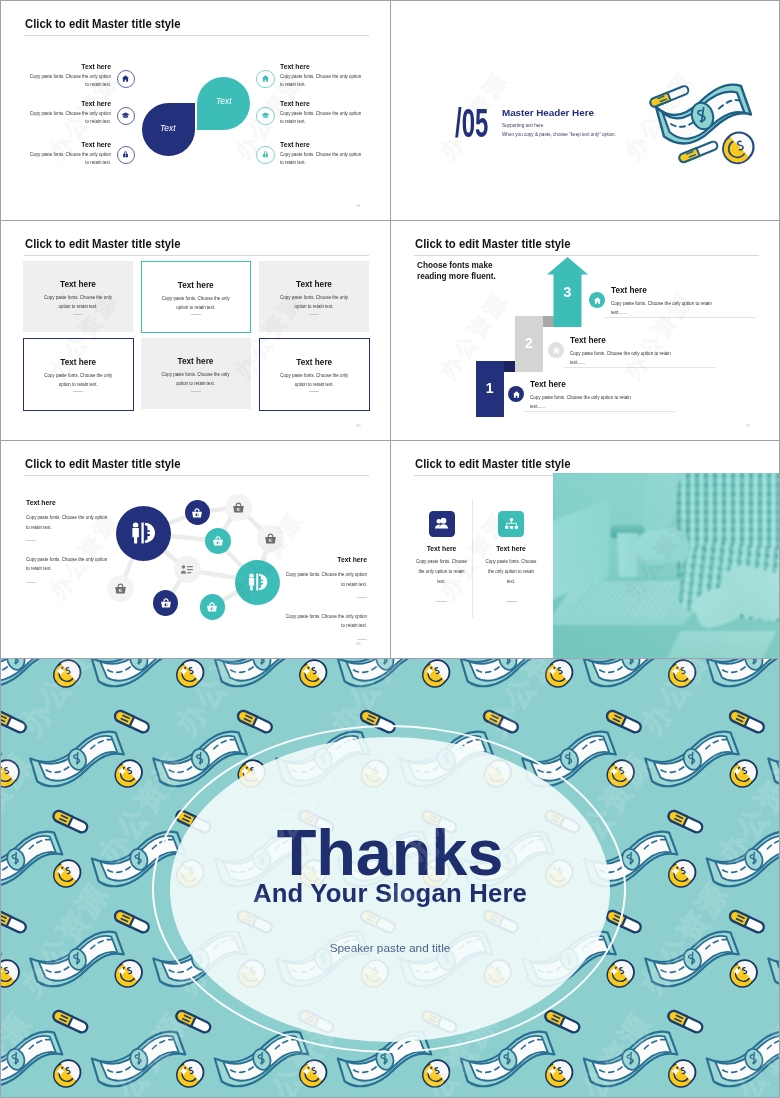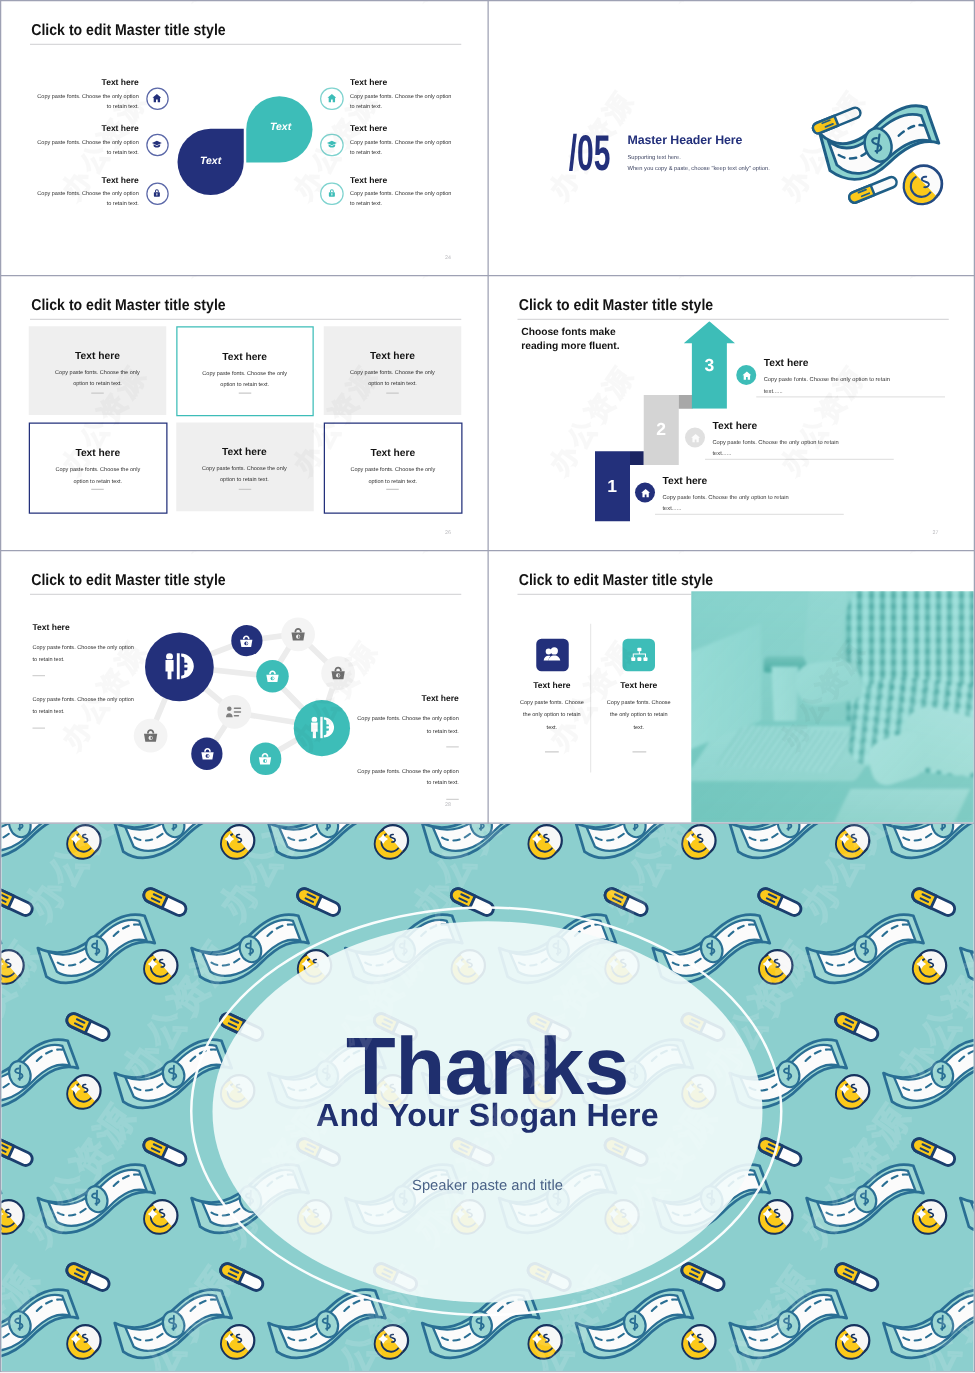--- a/index.html
+++ b/index.html
@@ -36,21 +36,21 @@
 
 
 .s1L{position:absolute;left:28px;width:82px;text-align:right;}
 .s1R{position:absolute;left:279px;width:84px;text-align:left;}
 .h1t{font-size:6.8px;font-weight:bold;color:#141414;line-height:8px;}
 .b1t{font-size:4.45px;color:#333;line-height:7.4px;margin-top:2.2px;}
 .cir{position:absolute;width:18.5px;height:18.5px;border-radius:50%;display:flex;align-items:center;justify-content:center;}
 .cir.nv{border:.8px solid #5b68a8;}
 .cir.tl{border:.8px solid #7fd3cf;}
 .tdrop{position:absolute;}
-.shplbl{position:absolute;font-size:8.4px;line-height:9px;font-style:italic;font-weight:bold;color:#fff;}
+.shplbl{position:absolute;font-size:8.4px;line-height:9px;font-style:italic;font-weight:normal;color:#fff;}
 
 
 .s2num{position:absolute;left:64px;top:102px;font-size:40px;font-weight:bold;color:#23307b;line-height:40px;transform:scaleX(.60);transform-origin:left top;white-space:nowrap;}
 .s2head{position:absolute;left:111px;top:105.5px;font-size:9.9px;font-weight:bold;color:#23307b;letter-spacing:-.05px;}
 .s2sub1{position:absolute;left:111px;top:122px;font-size:4.6px;color:#3b4260;}
 .s2sub2{position:absolute;left:111px;top:131px;font-size:4.6px;color:#3b4260;}
 .s2ill{position:absolute;left:253px;top:71px;}
 
 
 .card{position:absolute;width:110px;height:71px;display:flex;flex-direction:column;align-items:center;}

